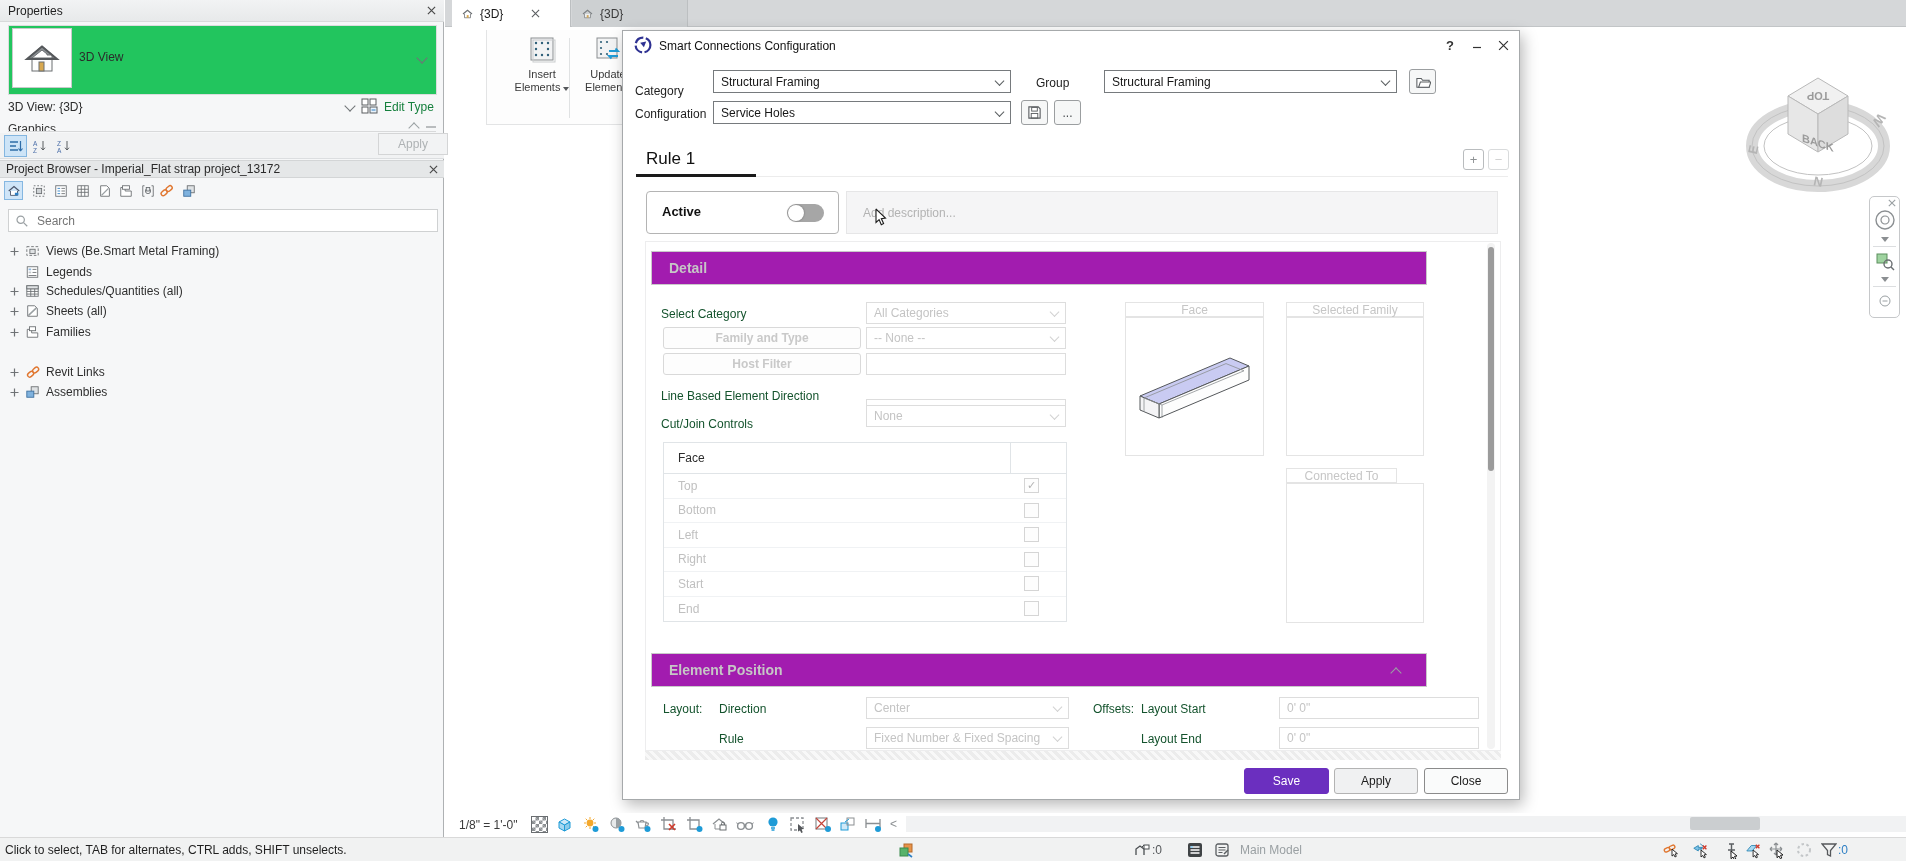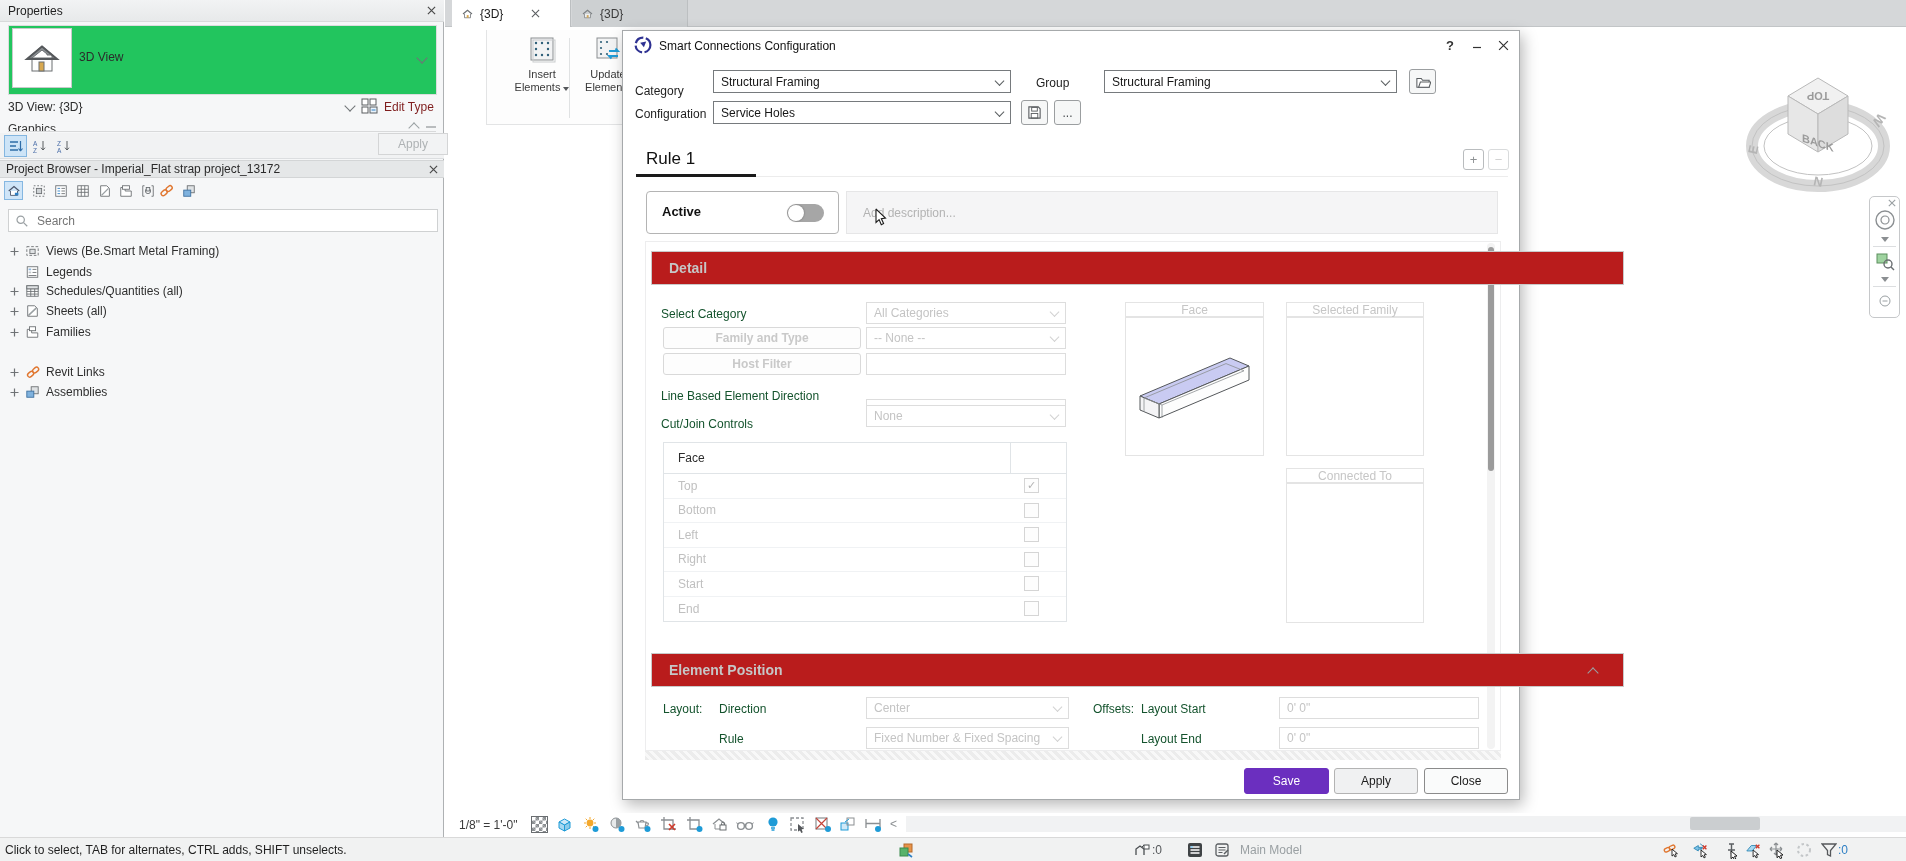--- a/index.html
+++ b/index.html
@@ -67,21 +67,21 @@
   .toggle{position:absolute;right:14px;top:12px;width:37px;height:18px;border-radius:9px;background:#a6a6a6}
   .toggle .knob{position:absolute;left:1px;top:1px;width:16px;height:16px;border-radius:50%;background:#fff;box-shadow:0 0 2px rgba(0,0,0,.4)}
   .descfield{position:absolute;left:223px;top:160px;width:652px;height:43px;background:#f5f5f6;border:1px solid #e6e6e7;box-sizing:border-box}
   .descfield input{border:none;outline:none;background:transparent;width:96%;height:100%;padding:0 16px;font-size:12px;font-family:inherit;color:#555}
   .descfield input::placeholder{color:#b3b3b3}
   .scrollrgn{position:absolute;left:22px;top:210px;width:856px;height:510px;border:1px solid #ededee;box-sizing:border-box;background:#fff}
   .hatch{position:absolute;left:22px;top:720px;width:856px;height:9px;
          background:repeating-linear-gradient(45deg,#ececec 0 3px,#f8f8f8 3px 6px)}
   .vsb{position:absolute;left:864px;top:212px;width:8px;height:506px;background:#f3f3f3;border-radius:4px}
   .vsb .thumb{position:absolute;left:1px;top:4px;width:6px;height:224px;background:#9b9b9b;border-radius:3px}
-  .sechdr{position:absolute;left:28px;width:973px;height:34px;border:1px solid #c9c9c9;box-sizing:border-box;background:#b91c1c;
+  .sechdr{position:absolute;left:28px;width:776px;height:34px;border:1px solid #c9c9c9;box-sizing:border-box;background:#a21caf;
           display:flex;align-items:center;padding-left:17px;font-size:14px;font-weight:bold;color:#c6c6c6}
   .lblD{position:absolute;font-size:12px;color:#14532d;white-space:nowrap}
   .dsel{position:absolute;display:flex;align-items:center;border:1px solid #dddddd;box-sizing:border-box;background:#fff;
         padding:0 20px 0 7px;font-size:12px;color:#c4c4c4;white-space:nowrap;overflow:hidden}
   .dsel .chev{position:absolute;right:7px;top:50%;width:6px;height:6px;border-right:1.3px solid #d2d2d2;border-bottom:1.3px solid #d2d2d2;transform:translateY(-65%) rotate(45deg)}
   .dbtn{position:absolute;display:flex;align-items:center;justify-content:center;border:1px solid #d9d9d9;border-radius:3px;background:#fdfdfd;
         box-sizing:border-box;font-size:12px;font-weight:bold;color:#c9c9c9}
   .dinput{position:absolute;border:1px solid #dddddd;background:#fff;box-sizing:border-box;font-size:12px;color:#c4c4c4;
           display:flex;align-items:center;padding:0 7px}
   .ftable{position:absolute;left:40px;top:411px;width:404px;height:180px;border:1px solid #e0e4e7;box-sizing:border-box;background:#fff}
@@ -144,21 +144,21 @@
     <span class="cvd abs" style="left:346px;top:102px"></span>
     <span class="abs" style="left:361px;top:98px">
       <svg width="18" height="16" viewBox="0 0 18 16">
           <rect x="1" y="1" width="6" height="6" fill="#fff" stroke="#5a5e61"></rect>
           <rect x="9" y="1" width="6" height="6" fill="#fff" stroke="#5a5e61"></rect>
           <rect x="1" y="9" width="6" height="6" fill="#fff" stroke="#5a5e61"></rect>
           <rect x="9" y="9" width="7" height="6" fill="#eaf3fb" stroke="#5a5e61"></rect>
           <path d="M10.5 12h4" stroke="#2d7fc4"></path>
         </svg>
     </span>
-    <span class="t12 abs" style="left:384px;top:100px;color:#7f1d1d">Edit Type</span>
+    <span class="t12 abs" style="left:384px;top:100px;color:#15803d">Edit Type</span>
     <div class="abs" style="left:8px;top:119px;width:360px;height:12px;overflow:hidden">
       <span class="t12" style="color:#333">Graphics</span>
     </div>
     <span class="cvu abs" style="left:410px;top:124px"></span>
     <span class="abs" style="left:426px;top:126px;width:10px;height:2px;background:#b9bcbe"></span>
     <div class="abs" style="left:8px;top:131px;width:428px;height:1px;background:#d8d9da"></div>
 
     <div class="sortrow">
       <span class="sico on" style="left:4px">
         <svg width="14" height="14" viewBox="0 0 14 14">
@@ -630,21 +630,21 @@
       <svg width="137" height="137" viewBox="0 0 137 137">
         <polygon points="14,78 104,40 123,48 33,86" fill="#C9CBF2" stroke="#55585b"></polygon>
         <polygon points="33,86 123,48 123,62 33,100" fill="#fdfdfd" stroke="#55585b"></polygon>
         <polygon points="14,78 33,86 33,100 14,92" fill="#f4f4f6" stroke="#55585b"></polygon>
         <polygon points="18,80 100,45.6 118,52.8 36,87" fill="none" stroke="#8b8f92" stroke-width="0.8"></polygon>
         <path d="M18 94 L18 80 M36 100 L36 87" stroke="#8b8f92" stroke-width="0.8"></path>
       </svg>
     </div>
     <div class="pbox-lbl" style="left:663px;top:271px;width:138px">Selected Family</div>
     <div class="pbox" style="left:663px;top:286px;width:138px;height:139px"></div>
-    <div class="pbox-lbl" style="left:663px;top:437px;width:138px">Connected To</div>
+    <div class="pbox-lbl" style="left:663px;top:437px;width:111px">Connected To</div>
     <div class="pbox" style="left:663px;top:452px;width:138px;height:140px"></div>
 
     <div class="sechdr" style="top:622px">
       <span>Element Position</span>
       <span class="cvu" style="position:absolute;right:26px;top:15px"></span>
     </div>
     <span class="lblD" style="left:40px;top:671px">Layout:</span>
     <span class="lblD" style="left:96px;top:671px">Direction</span>
     <div class="dsel" style="left:243px;top:666px;width:203px;height:22px">
       <span>Center</span>

